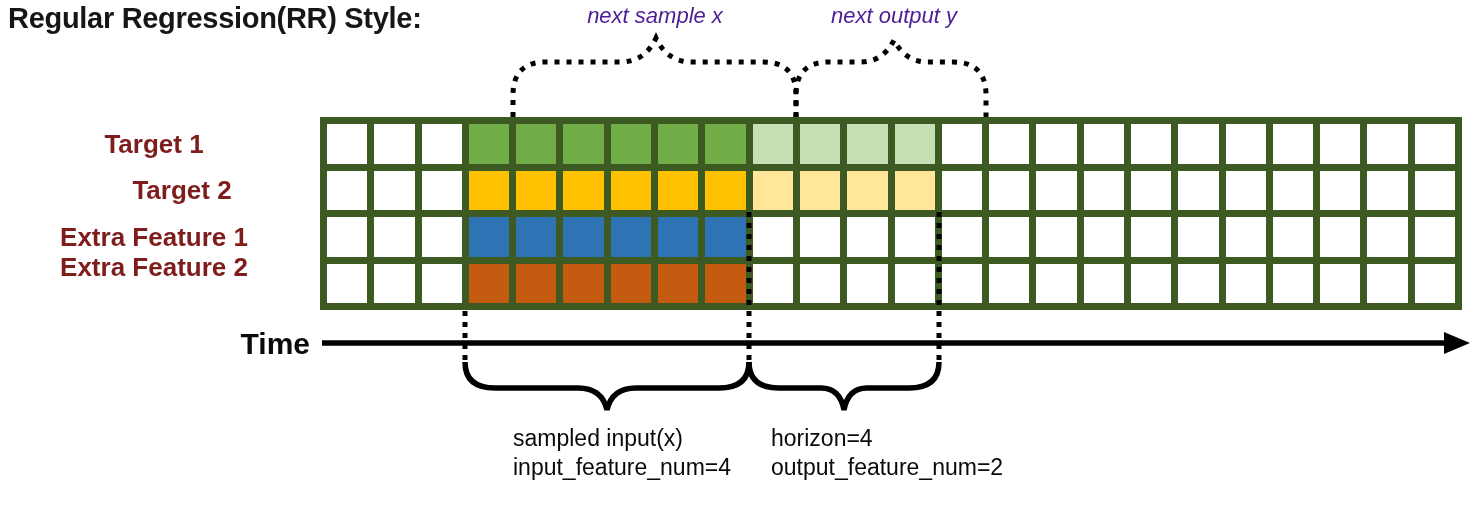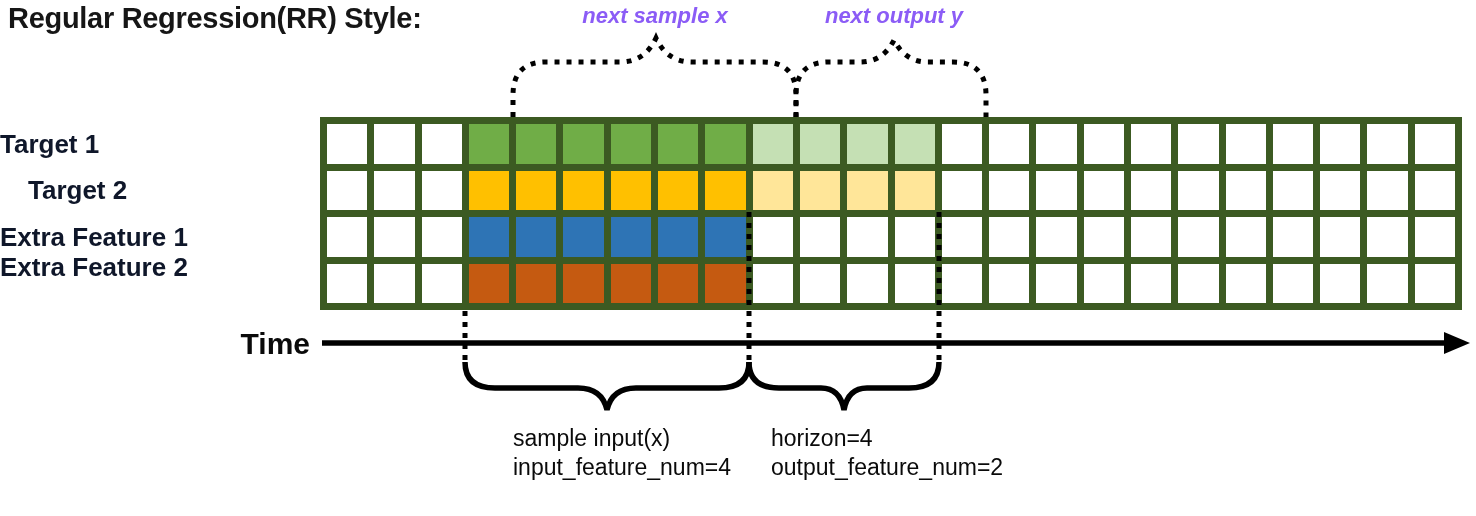--- a/index.html
+++ b/index.html
@@ -5,27 +5,27 @@
   html,body{margin:0;padding:0;}
   body{
     width:1476px;height:516px;position:relative;background:#ffffff;
     font-family:"Liberation Sans", sans-serif;color:#000;overflow:hidden;
   }
   .abs{position:absolute;}
   .title{
     left:8px;top:2px;font-size:29px;font-weight:700;letter-spacing:-0.3px;color:#161616;
   }
   .top-label{
-    top:3px;font-size:22px;font-weight:700;font-style:italic;color:#8b5cf6;
+    top:3px;font-size:22px;font-weight:400;font-style:italic;color:#4c1d95;
     transform:translateX(-50%);white-space:nowrap;
   }
   #tl-x{left:655px;}
   #tl-y{left:894px;}
   .row-label{
-    left:0;width:308px;text-align:left;font-size:26px;font-weight:700;color:#0f172a;
+    left:0;width:308px;text-align:center;font-size:26px;font-weight:700;color:#7f1d1d;
     height:40px;line-height:40px;white-space:nowrap;
   }
   .time-label{
     left:150px;top:327px;width:160px;text-align:right;
     font-size:30px;font-weight:700;color:#0a0a0a;
   }
   #grid{
     left:320px;top:117px;width:1142px;height:193px;
     box-sizing:border-box;padding:7px;
     display:grid;grid-template-columns:repeat(24,1fr);grid-template-rows:repeat(4,1fr);
@@ -165,19 +165,19 @@
 
   <line x1="322" y1="343" x2="1448" y2="343" stroke="#000" stroke-width="5.5"></line>
   <polygon points="1444,332 1444,354 1470,343" fill="#000"></polygon>
 
   <path d="M 465 362 Q 465 388 495 388 L 578 388 Q 602 388 607 410 Q 612 388 636 388 L 719 388 Q 749 388 749 362" fill="none" stroke="#000" stroke-width="5.5"></path>
 
   <path d="M 749 362 Q 749 388 779 388 L 821 388 Q 840 388 844 410 Q 848 388 867 388 L 909 388 Q 939 388 939 362" fill="none" stroke="#000" stroke-width="5.5"></path>
 </svg>
 
 <div class="abs callout" id="callout-input">
-  <div>sample input(x)</div>
+  <div>sampled input(x)</div>
   <div>input_feature_num=4</div>
 </div>
 <div class="abs callout" id="callout-output">
   <div>horizon=4</div>
   <div>output_feature_num=2</div>
 </div>
 
 </body></html>

